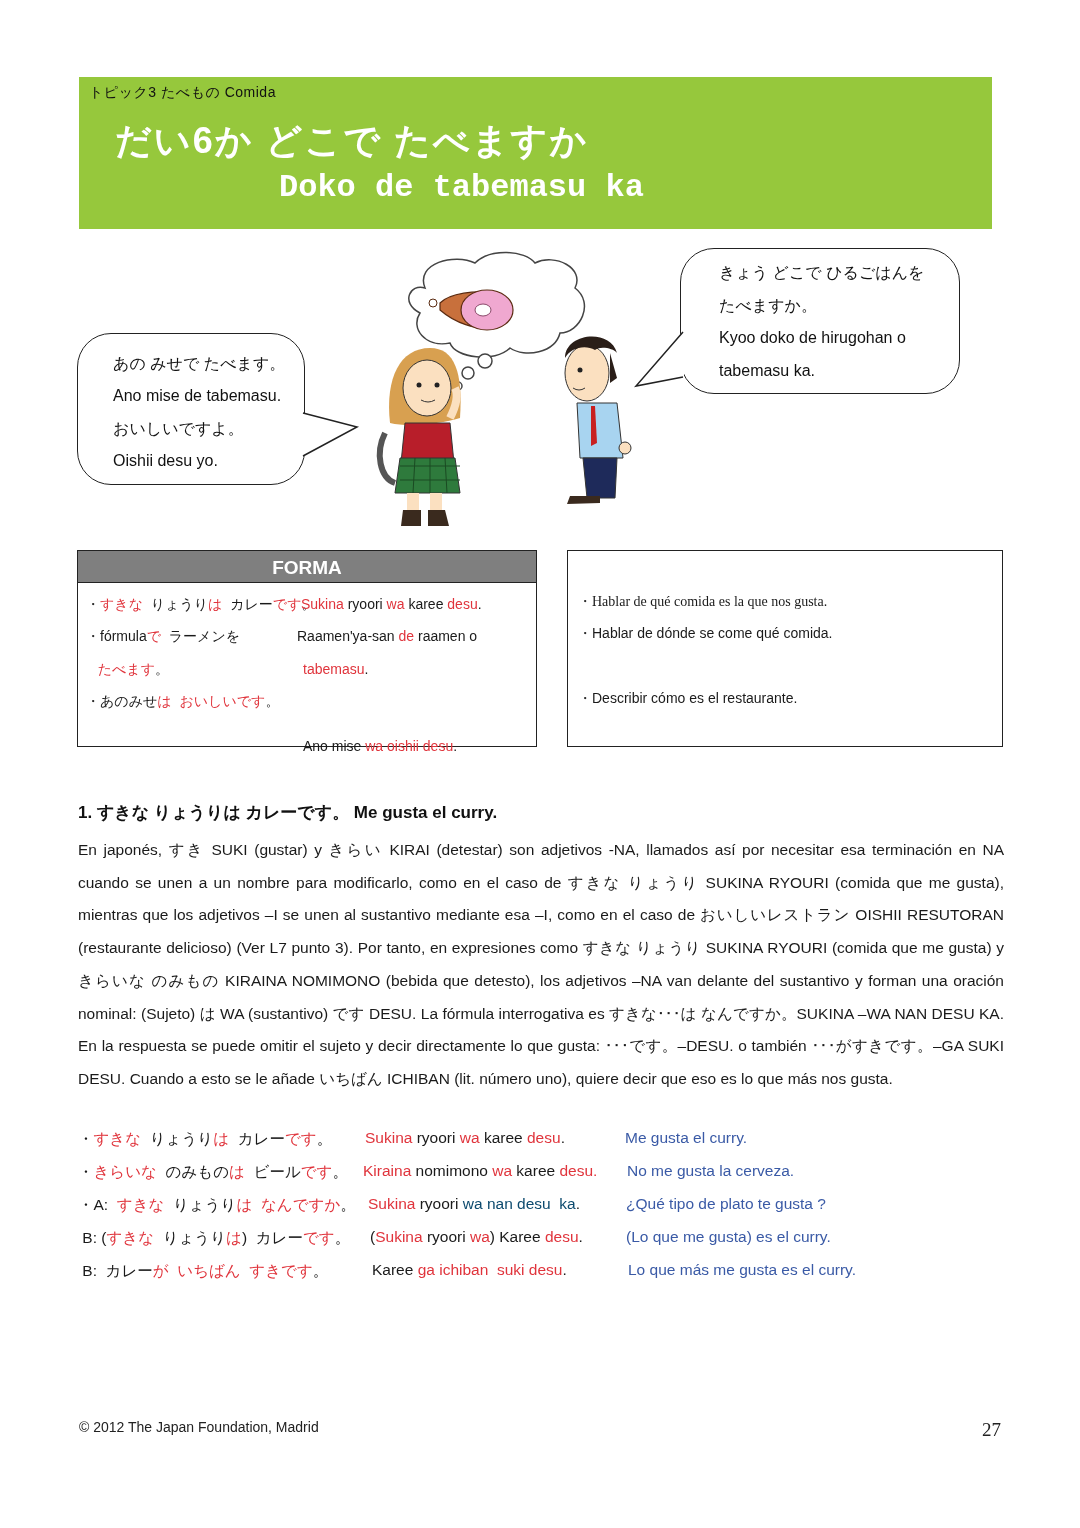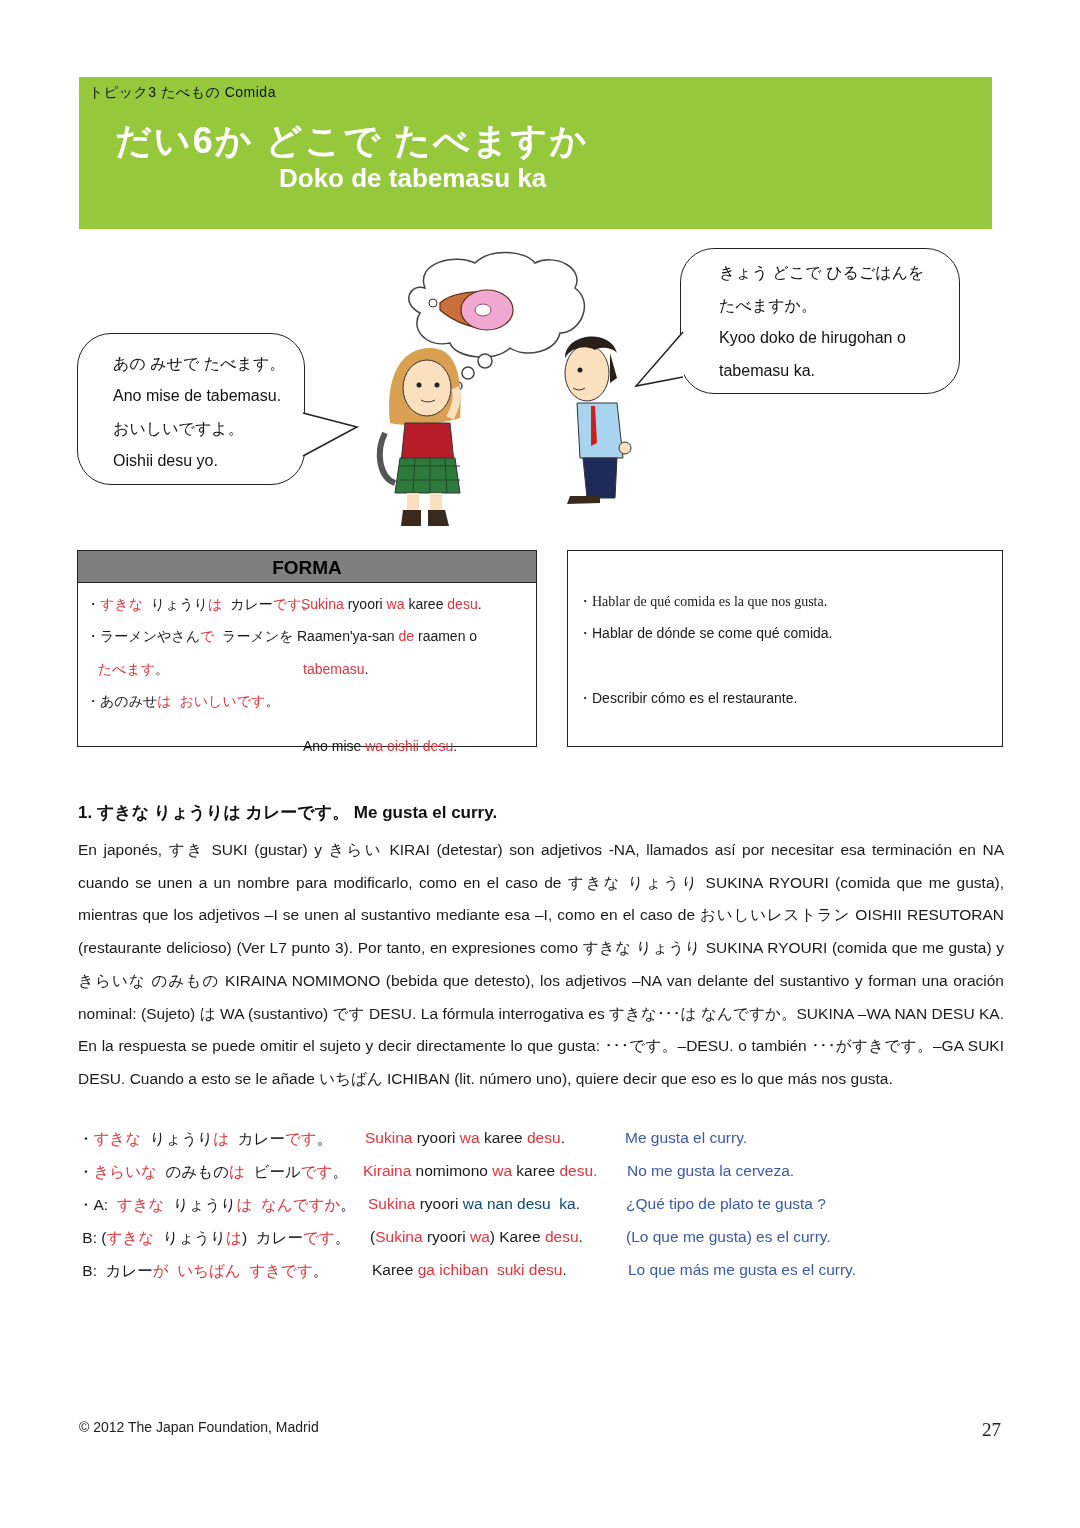--- a/index.html
+++ b/index.html
@@ -5,33 +5,33 @@
     * { box-sizing: border-box; margin: 0; padding: 0; }
     html, body { width: 1080px; height: 1528px; background: #ffffff; }
     body { position: relative; font-family: "Liberation Sans", "DejaVu Sans", sans-serif; color: #1a1a1a; overflow: hidden; }
     .abs { position: absolute; }
     .b { color: #3a5aa6; }
 
     
     .banner { left: 79px; top: 77px; width: 913px; height: 152px; background: #96c83c; }
     .banner .topic { position: absolute; left: 10px; top: 7px; font-size: 14px; font-weight: normal; color: #111; letter-spacing: 0.5px; }
     .banner .title { position: absolute; left: 36px; top: 40px; font-size: 36px; font-weight: bold; color: #ffffff; letter-spacing: 2px; }
-    .banner .romaji { position: absolute; left: 200px; top: 86px; font-size: 26px; font-weight: bold; color: #ffffff; }
+    .banner .romaji { position: absolute; left: 200px; top: 92px; font-size: 32px; font-weight: bold; color: #ffffff; font-family: Liberation Mono, monospace; }
 
     
     .bubble { position: absolute; border: 1.5px solid #222; background: #fff; border-radius: 38px; }
     .bubble .line { position: absolute; font-size: 16px; color: #111; white-space: nowrap; }
     .tail { position: absolute; }
 
     
     .illus { position: absolute; left: 355px; top: 248px; width: 285px; height: 285px; }
 
     
     .box { position: absolute; border: 1.5px solid #222; background: #fff; }
-    .box .hdr { height: 32px; background: #7f7f7f; color: #000000; font-weight: bold; font-size: 19px; text-align: center; line-height: 34px; border-bottom: 1.5px solid #222; }
+    .box .hdr { height: 32px; background: #7f7f7f; color: #ffffff; font-weight: bold; font-size: 19px; text-align: center; line-height: 34px; border-bottom: 1.5px solid #222; }
     .box .row { position: absolute; font-size: 14px; white-space: nowrap; }
 
     
     .sec-title { left: 78px; top: 801px; font-size: 17px; font-weight: bold; color: #111; }
     .para { left: 78px; top: 834px; width: 926px; font-size: 15.5px; line-height: 32.7px; text-align: justify; text-align-last: left; color: #1a1a1a; }
     .ex { position: absolute; font-size: 15.5px; white-space: nowrap; }
 
     .footer { left: 79px; top: 1419px; font-size: 14px; color: #222; }
     .pagenum { left: 982px; top: 1419px; font-size: 19px; font-family: "Liberation Serif", "DejaVu Serif", serif; color: #222; }
   </style>
@@ -110,21 +110,21 @@
     <path d="M228,210 L262,210 L260,250 L232,250 Z" fill="#1e2a5a" stroke="#333" stroke-width="1"></path>
     <path d="M215,248 L245,248 L245,255 L212,256 Z" fill="#3a2a1e"></path>
     <circle cx="270" cy="200" r="6" fill="#fbe0c0" stroke="#333" stroke-width="1"></circle>
   </g>
 </svg>
 
 <div class="box" style="left:77px; top:550px; width:460px; height:197px;">
   <div class="hdr">FORMA</div>
   <div class="row" style="left: 8px; top: 45px; white-space: pre;"><span>・</span><span style="color: rgb(224, 52, 60);">すきな</span><span>  りょうり</span><span style="color: rgb(224, 52, 60);">は</span><span>  カレー</span><span style="color: rgb(224, 52, 60);">です</span><span>。</span></div>
   <div class="row" style="left: 223px; top: 45px; white-space: pre;"><span style="color: rgb(224, 52, 60);">Sukina</span><span> ryoori </span><span style="color: rgb(224, 52, 60);">wa</span><span> karee </span><span style="color: rgb(224, 52, 60);">desu</span><span>.</span></div>
-  <div class="row" style="left: 8px; top: 77px; white-space: pre;"><span>・ラーメンやさん</span><span style="color: rgb(224, 52, 60);">で</span><span>  ラーメンを</span></div>
+  <div class="row" style="left: 8px; top: 77px; white-space: pre;"><span>・fórmula</span><span style="color: rgb(224, 52, 60);">で</span><span>  ラーメンを</span></div>
   <div class="row" style="left: 219px; top: 77px; white-space: pre;"><span>Raamen'ya-san </span><span style="color: rgb(224, 52, 60);">de</span><span> raamen o</span></div>
   <div class="row" style="left: 8px; top: 110px; white-space: pre;"><span style="color: rgb(224, 52, 60);">   たべます</span><span>。</span></div>
   <div class="row" style="left: 225px; top: 110px; white-space: pre;"><span style="color: rgb(224, 52, 60);">tabemasu</span><span>.</span></div>
   <div class="row" style="left: 8px; top: 142px; white-space: pre;"><span>・あのみせ</span><span style="color: rgb(224, 52, 60);">は</span><span style="color: rgb(224, 52, 60);">  おいしいです</span><span>。</span></div>
   <div class="row" style="left: 225px; top: 142px; white-space: pre; margin-top: 45px;"><span>Ano mise </span><span style="color: rgb(224, 52, 60);">wa oishii desu</span><span>.</span></div>
 </div>
 
 <div class="box" style="left:567px; top:550px; width:436px; height:197px;">
   <div class="row" style="left:10px; top:42px;font-family:Liberation Serif, serif;">・Hablar de qué comida es la que nos gusta.</div>
   <div class="row" style="left:10px; top:74px;">・Hablar de dónde se come qué comida.</div>

